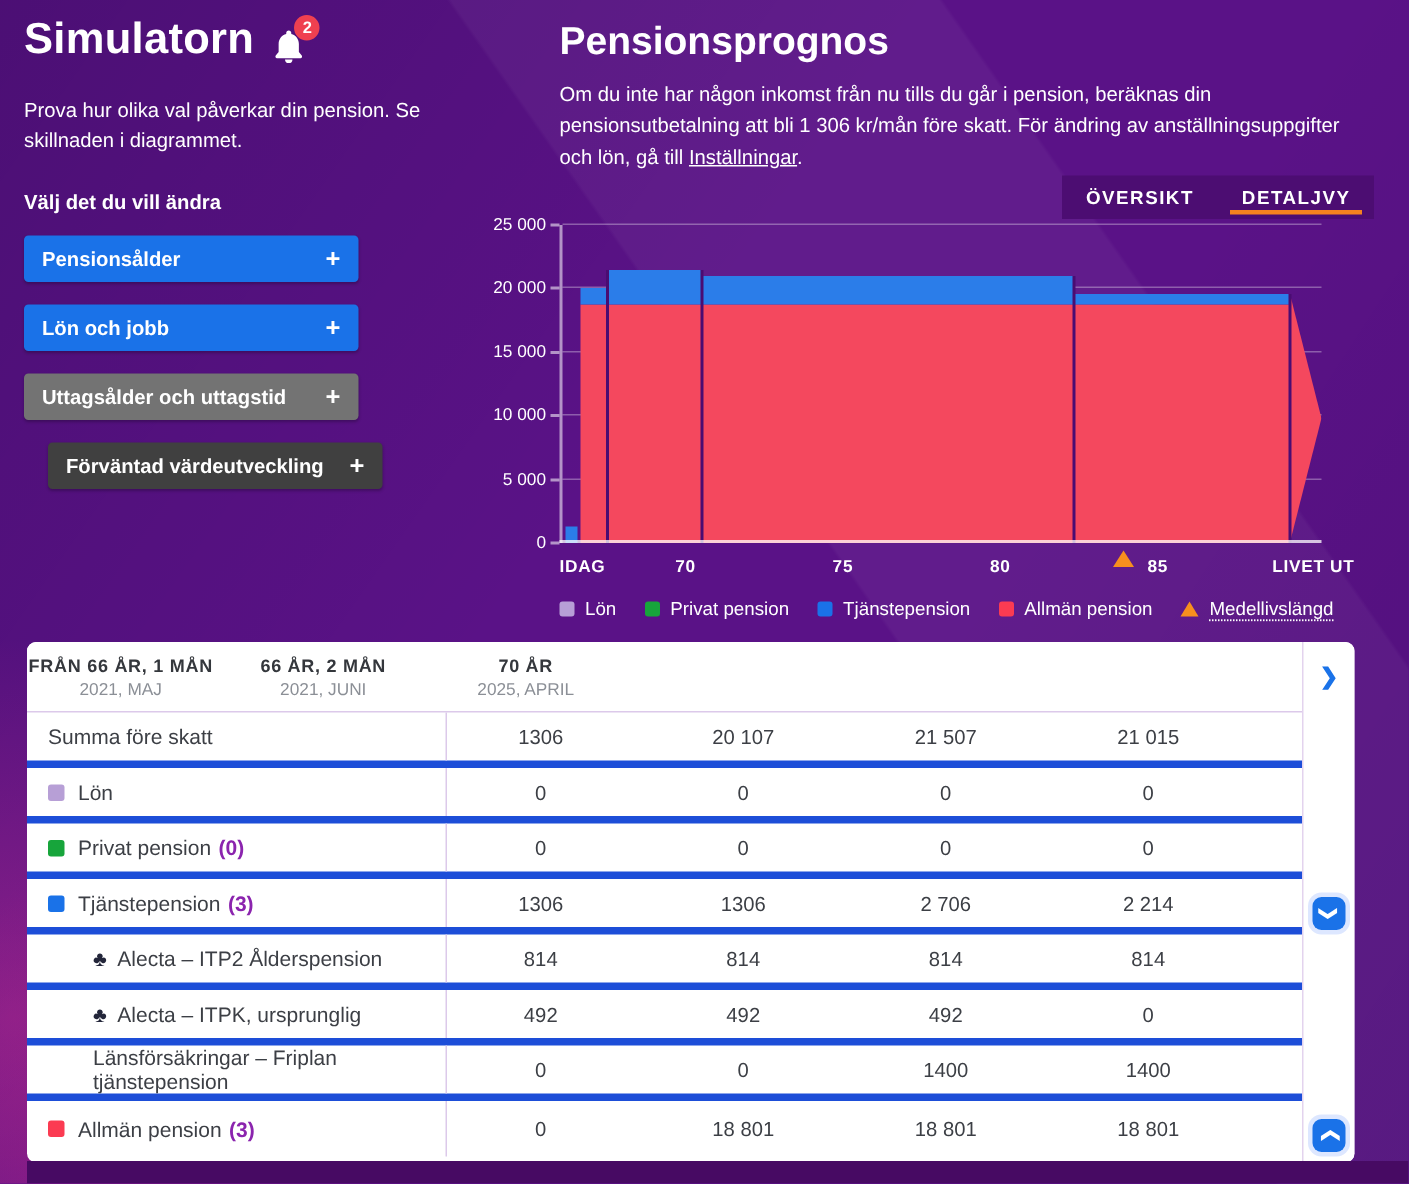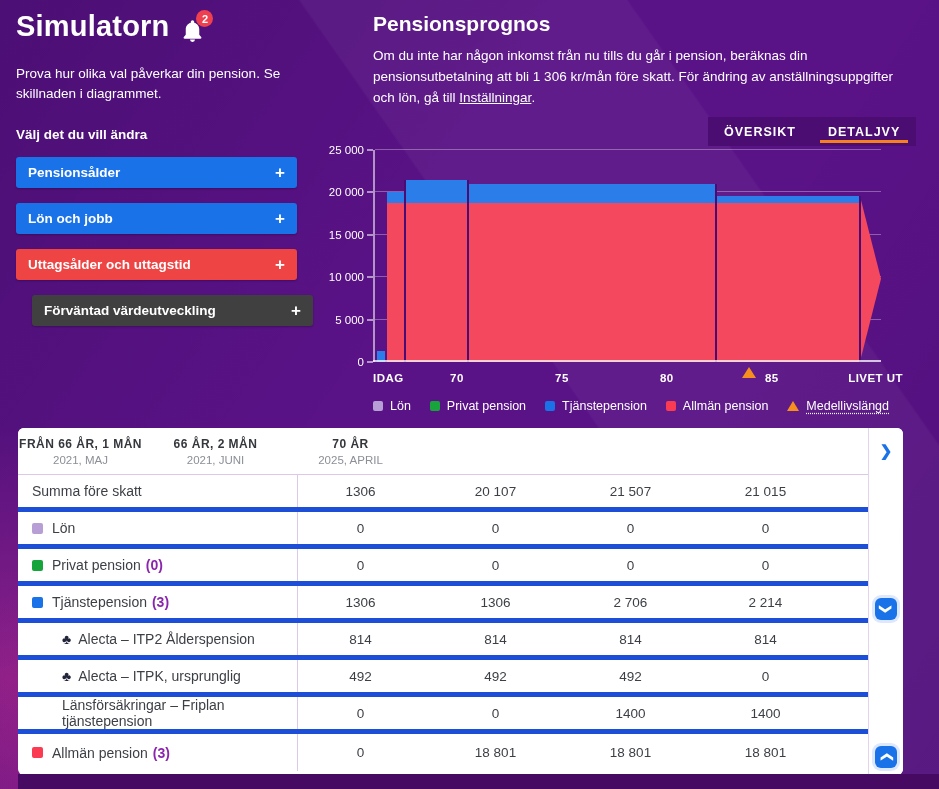--- a/index.html
+++ b/index.html
@@ -23,30 +23,30 @@
   .sim-title { font-size:29px; font-weight:bold; letter-spacing:.2px; }
   .bell-wrap { position:relative; margin-top:2px; width:30px; height:34px; cursor:pointer; }
   .bell-wrap svg { width:27px; height:27px; margin-top:6px; }
   .badge {
     position:absolute; top:-2px; right:-4px; width:17px; height:17px; border-radius:50%;
     font-size:11px; font-weight:bold; display:flex; align-items:center; justify-content:center;
   }
   .sim-intro { margin-top:18px; font-size:13.5px; line-height:1.5; width:270px; }
   .choose-label { margin-top:22px; font-size:13.5px; font-weight:bold; }
   .acc-btn {
-    width:281px; height:31px; margin-top:15px; border:none; border-radius:3px;
+    width:223px; height:31px; margin-top:15px; border:none; border-radius:3px;
     display:flex; align-items:center; justify-content:space-between; padding:0 12px;
     color:#fff; font-family:inherit; font-size:13.5px; font-weight:bold; cursor:pointer;
     box-shadow:0 1px 2px rgba(0,0,0,.25);
   }
   .acc-plus { font-size:17px; font-weight:bold; line-height:1; }
 
   
   .prognos { position:absolute; left:373px; top:12px; width:532px; }
-  .prognos-title { font-size:21px; font-weight:bold; }
+  .prognos-title { font-size:26px; font-weight:bold; }
   .prognos-desc { margin-top:10px; font-size:13.5px; line-height:1.55; }
   .prognos-desc a { color:#fff; text-decoration:underline; cursor:pointer; }
 
   
   .tabs { position:absolute; left:708px; top:117px; display:flex; }
   .tab {
     height:29px; padding:0 16px; display:flex; align-items:center; position:relative;
     background:#4c0d72; border:none; color:#fff; font-family:inherit;
     font-size:12.5px; font-weight:bold; letter-spacing:.08em; cursor:pointer;
   }
@@ -124,21 +124,21 @@
   <div class="choose-label">Välj det du vill ändra</div>
 
   <button class="acc-btn" style="background: rgb(26, 114, 232);">
     <span>Pensionsålder</span>
     <span class="acc-plus">+</span>
   </button>
   <button class="acc-btn" style="background: rgb(26, 114, 232);">
     <span>Lön och jobb</span>
     <span class="acc-plus">+</span>
   </button>
-  <button class="acc-btn" style="background: #ef4444;">
+  <button class="acc-btn" style="background: #737373;">
     <span>Uttagsålder och uttagstid</span>
     <span class="acc-plus">+</span>
   </button>
   <button class="acc-btn" style="background: #404040; margin-left: 16px;">
     <span>Förväntad värdeutveckling</span>
     <span class="acc-plus">+</span>
   </button>
 </aside>
 
 <section class="prognos">

